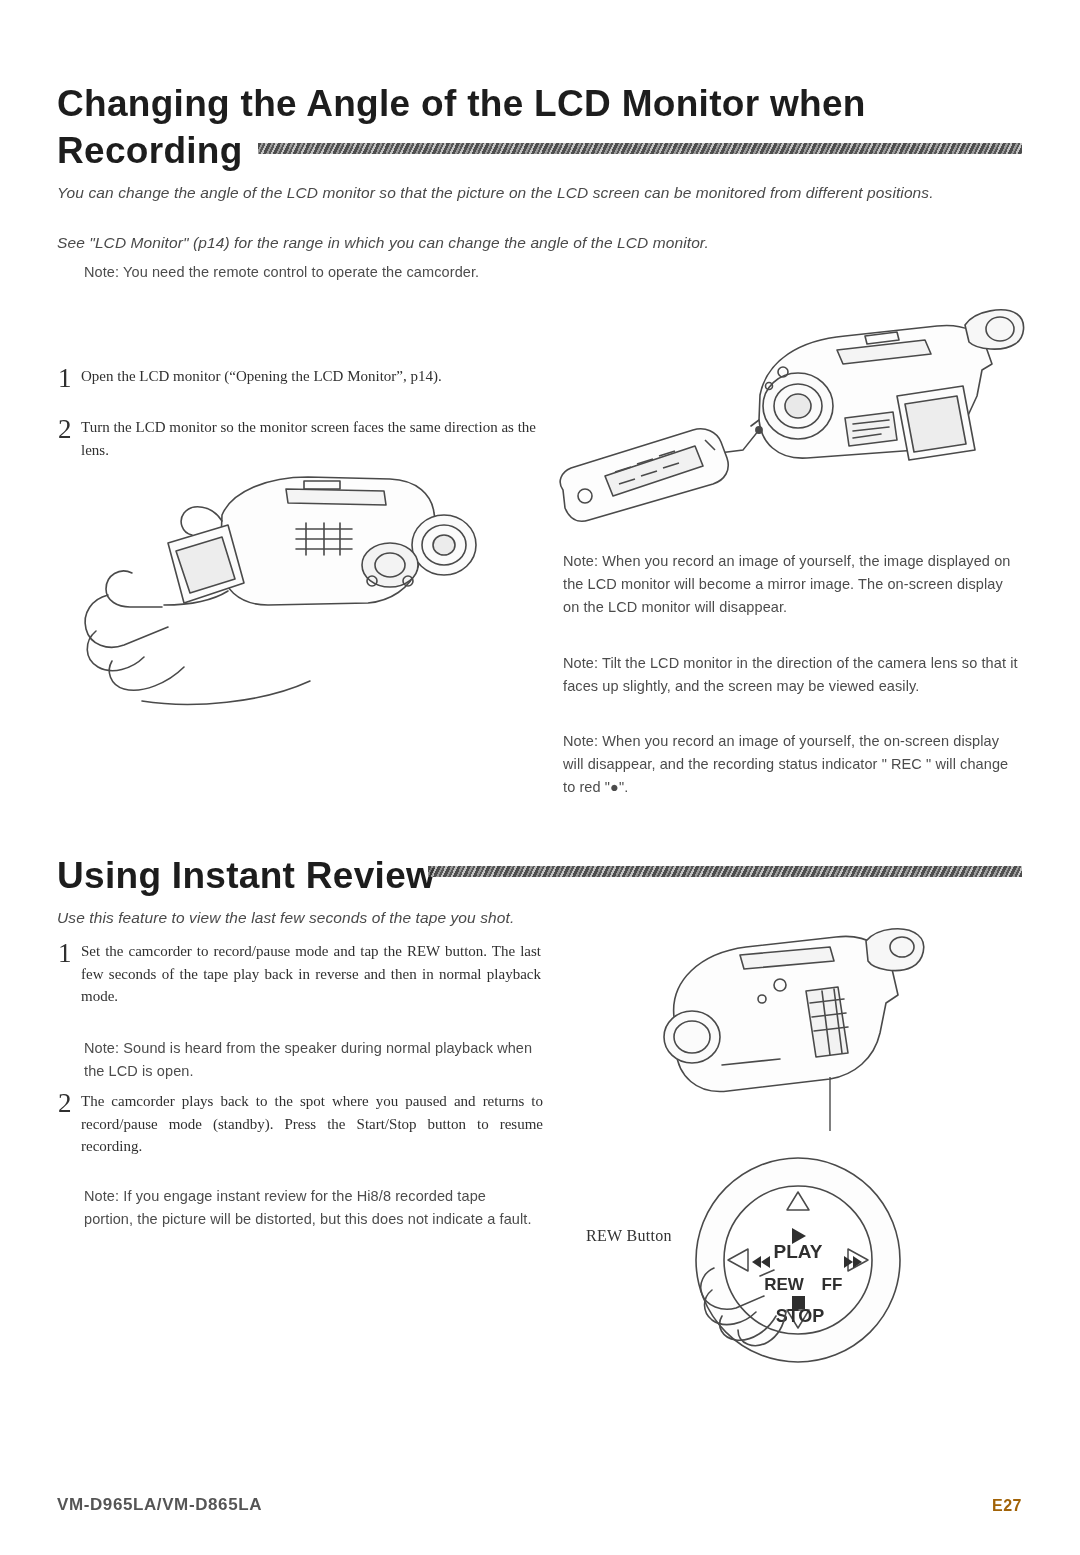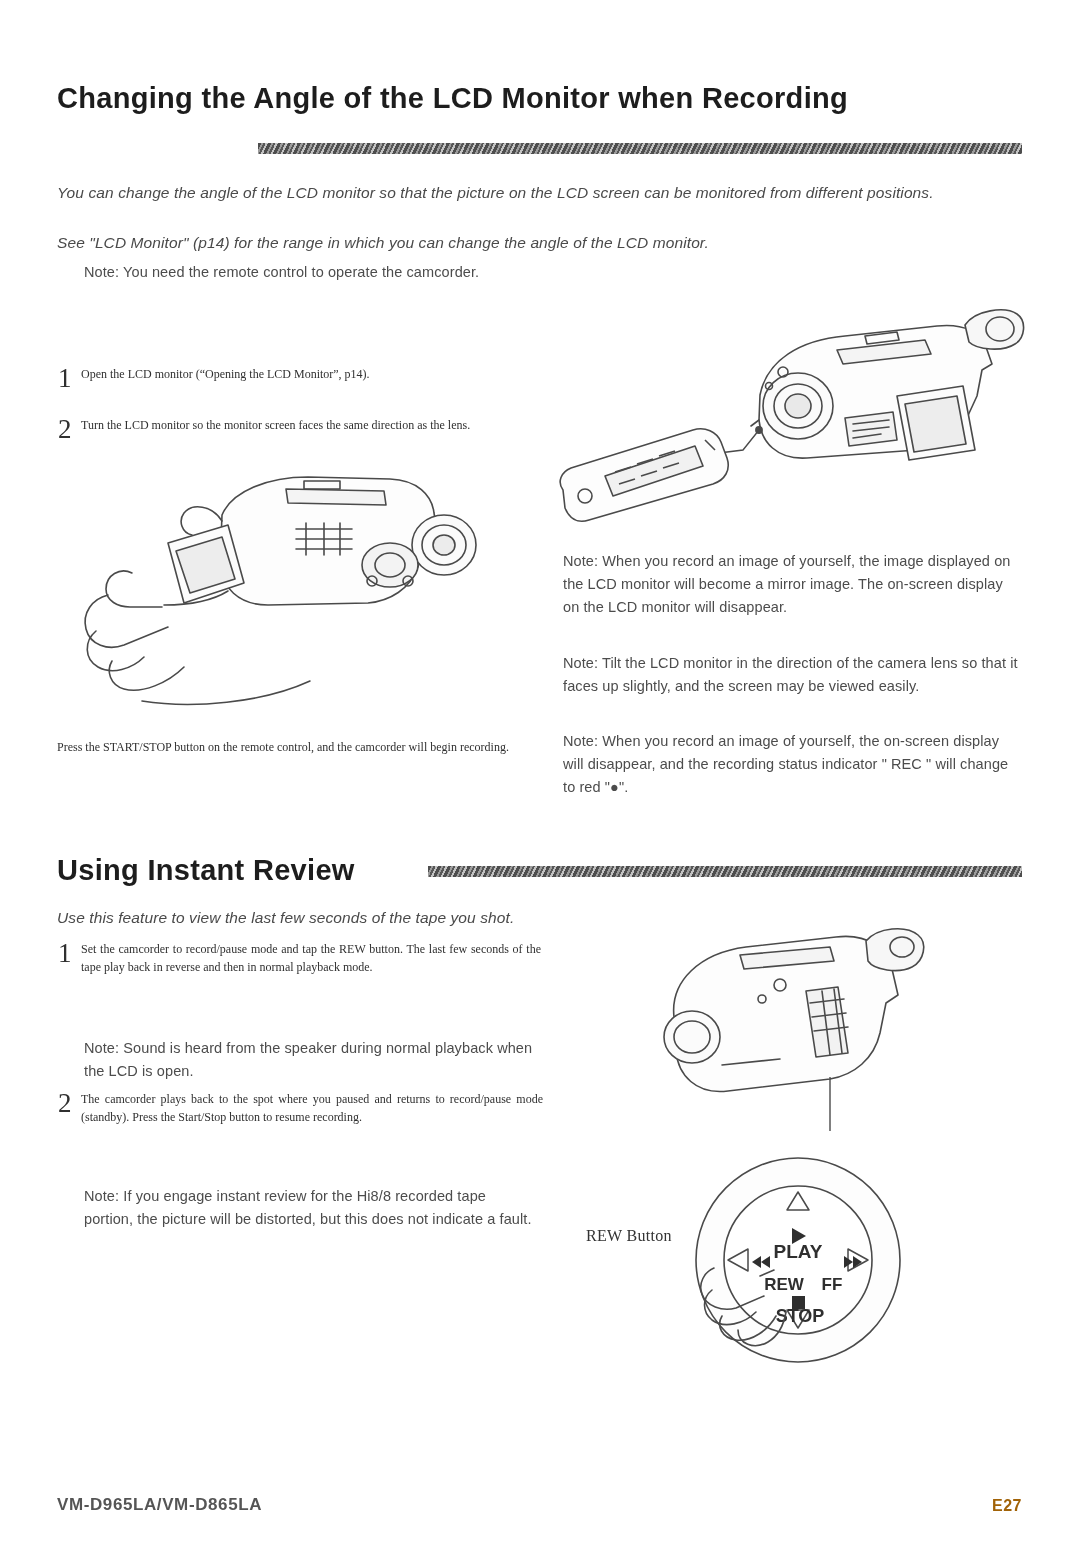--- a/index.html
+++ b/index.html
@@ -20,21 +20,21 @@
     left: 0; top: 0;
     width: 1080px;
     height: 1555px;
   }
 
   
   .h1 {
     position: absolute;
     font-family: "Liberation Sans", sans-serif;
     font-weight: bold;
-    font-size: 29px;
+    font-size: 37px;
     letter-spacing: 0.3px;
     color: #1d1d1d;
     line-height: 1.28;
   }
   .rule {
     position: absolute;
     height: 11px;
     background: repeating-linear-gradient(
       115deg,
       #2e2e2e 0px, #2e2e2e 3px,
@@ -69,21 +69,21 @@
     font-size: 14.5px;
     line-height: 1.58;
     color: #4c4c4c;
     letter-spacing: 0.1px;
   }
 
   
   .serif {
     position: absolute;
     font-family: "Liberation Serif", serif;
-    font-size: 12px;
+    font-size: 15px;
     line-height: 1.5;
     color: #303030;
   }
   .stepnum {
     position: absolute;
     font-family: "Liberation Serif", serif;
     font-size: 27px;
     color: #303030;
   }
 
@@ -216,21 +216,20 @@
         <path d="M60 118 C48 112 34 120 34 134 C34 146 46 152 58 152 L90 152"></path>
         <path d="M36 140 C20 144 10 158 14 174 C18 190 36 196 52 190 L96 172"></path>
         <path d="M24 176 C12 186 12 204 26 212 C40 220 60 214 72 202"></path>
         <path d="M40 206 C34 216 38 230 52 234 C70 239 96 228 112 212"></path>
         <path d="M92 150 C118 150 140 146 156 136"></path>
         <path d="M70 246 C120 254 190 248 238 226"></path>
       </g>
     </svg>
   </div>
 
-  <div class="serif" style="left:57px; top:738px; width:470px; text-align:justify;">Press the START/STOP button on the remote control, and the camcorder will begin recording.</div>
 
   <div class="note" style="left:563px; top:550px; width:460px;">Note: When you record an image of yourself, the image displayed on the LCD monitor will become a mirror image. The on-screen display on the LCD monitor will disappear.</div>
   <div class="note" style="left:563px; top:730px; width:460px;">Note: When you record an image of yourself, the on-screen display will disappear, and the recording status indicator " REC " will change to red "●".</div>
   <div class="note" style="left:563px; top:652px; width:460px;">Note: Tilt the LCD monitor in the direction of the camera lens so that it faces up slightly, and the screen may be viewed easily.</div>
 
   <div class="h1" style="left:57px; top:852px; width:400px;">Using Instant Review</div>
   <div class="rule" style="left:428px; top:866px; width:594px;"></div>
 
   <div class="intro" style="left:57px; top:905px; width:700px;">Use this feature to view the last few seconds of the tape you shot.</div>
 

